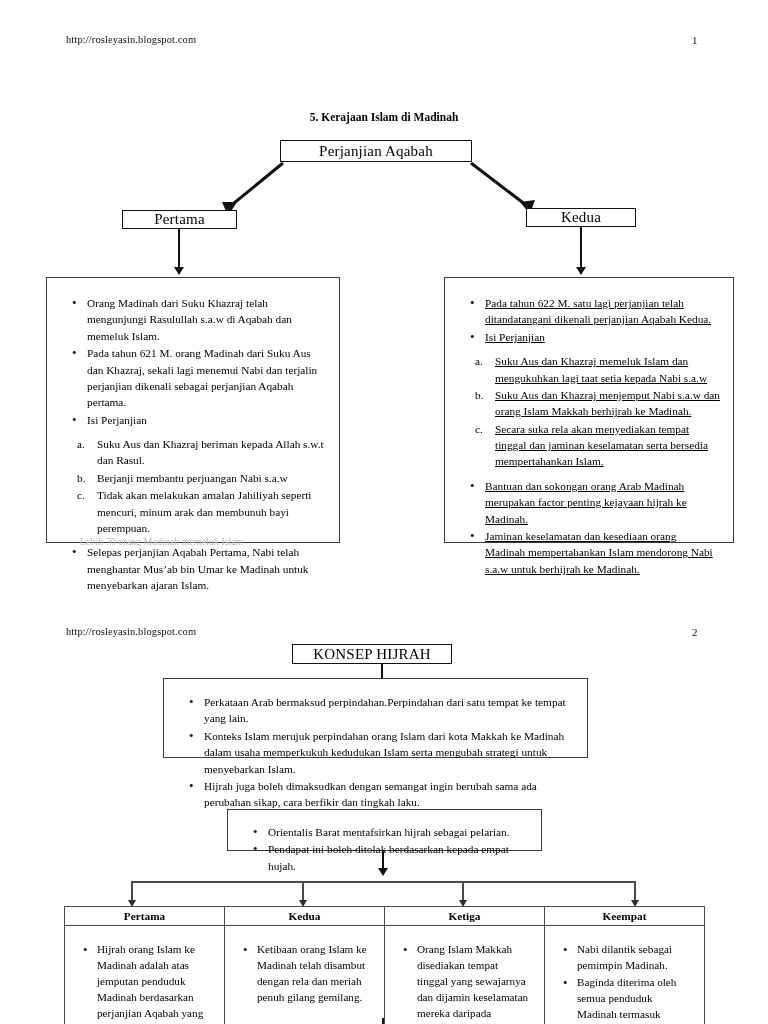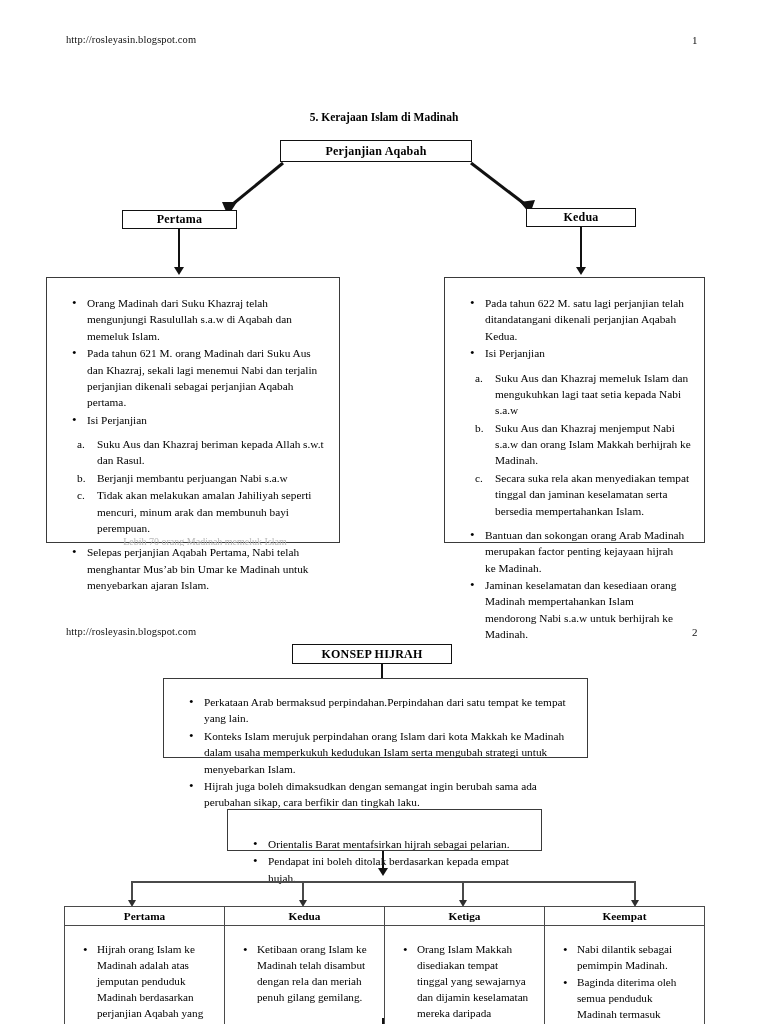--- a/index.html
+++ b/index.html
@@ -42,22 +42,22 @@
     white-space: nowrap;
   }
   .node {
     position: absolute;
     border: 1.4px solid #111;
     background: #fff;
     box-sizing: border-box;
     display: flex;
     align-items: center;
     justify-content: center;
-    font-weight: bold;
-    font-size: 12px;
+    font-weight: normal;
+    font-size: 15px;
     letter-spacing: 0.2px;
   }
   .panel {
     position: absolute;
     border: 1.2px solid #3a3a3a;
     background: #fff;
     box-sizing: border-box;
     padding: 9px 10px 8px 10px;
     font-size: 11.3px;
     line-height: 1.45;
@@ -211,23 +211,23 @@
       <ol class="alist">
         <li>Suku Aus dan Khazraj beriman kepada Allah s.w.t dan Rasul.</li>
         <li>Berjanji membantu perjuangan Nabi s.a.w</li>
         <li>Tidak akan melakukan amalan Jahiliyah seperti mencuri, minum arak dan membunuh bayi perempuan.</li>
       </ol>
       <ul class="blist">
         <li>Selepas perjanjian Aqabah Pertama, Nabi telah menghantar Mus’ab bin Umar ke Madinah untuk menyebarkan ajaran Islam.</li>
       </ul>
     </div>
 
-    <div class="faint" style="left:80px; top:536px; width:250px; height:10px;text-align:center;">Lebih 70 orang Madinah memeluk Islam</div>
-
-    <div class="panel" style="left:444px; top:277px; width:261px; height:266px;">
+    <div class="faint" style="left:80px; top:536px; width:250px; height:10px;">Lebih 70 orang Madinah memeluk Islam</div>
+
+    <div class="panel" style="left:444px; top:277px; width:290px; height:266px;text-decoration:underline;">
       <ul class="blist">
         <li>Pada tahun 622 M. satu lagi perjanjian telah ditandatangani dikenali perjanjian Aqabah Kedua.</li>
         <li>Isi Perjanjian</li>
       </ul>
       <ol class="alist">
         <li>Suku Aus dan Khazraj memeluk Islam dan mengukuhkan lagi taat setia kepada Nabi s.a.w</li>
         <li>Suku Aus dan Khazraj menjemput Nabi s.a.w dan orang Islam Makkah berhijrah ke Madinah.</li>
         <li>Secara suka rela akan menyediakan tempat tinggal dan jaminan keselamatan serta bersedia mempertahankan Islam.</li>
       </ol>
       <ul class="blist">
@@ -248,21 +248,21 @@
     <div class="arrowhead" style="left:377px; top:684px;"></div>
 
     <div class="panel" style="left:163px; top:678px; width:425px; height:80px; padding:7px 10px;">
       <ul class="blist">
         <li>Perkataan Arab bermaksud perpindahan.Perpindahan dari satu tempat ke tempat yang lain.</li>
         <li>Konteks Islam merujuk perpindahan orang Islam dari kota Makkah ke Madinah dalam usaha memperkukuh kedudukan Islam serta mengubah strategi untuk menyebarkan Islam.</li>
         <li>Hijrah juga boleh dimaksudkan dengan semangat ingin berubah sama ada perubahan sikap, cara berfikir dan tingkah laku.</li>
       </ul>
     </div>
 
-    <div class="panel" style="left:227px; top:809px; width:315px; height:42px; padding:18px 10px;">
+    <div class="panel" style="left:227px; top:809px; width:315px; height:42px; padding:6px 10px;">
       <ul class="blist">
         <li>Orientalis Barat mentafsirkan hijrah sebagai pelarian.</li>
         <li>Pendapat ini boleh ditolak berdasarkan kepada empat hujah.</li>
       </ul>
     </div>
 
     <div class="vline" style="left:382px; top:851px; height:20px;"></div>
     <div class="arrowhead" style="left:378px; top:868px;"></div>
 
     <div class="hline" style="left:131px; top:881px; width:503px;"></div>

